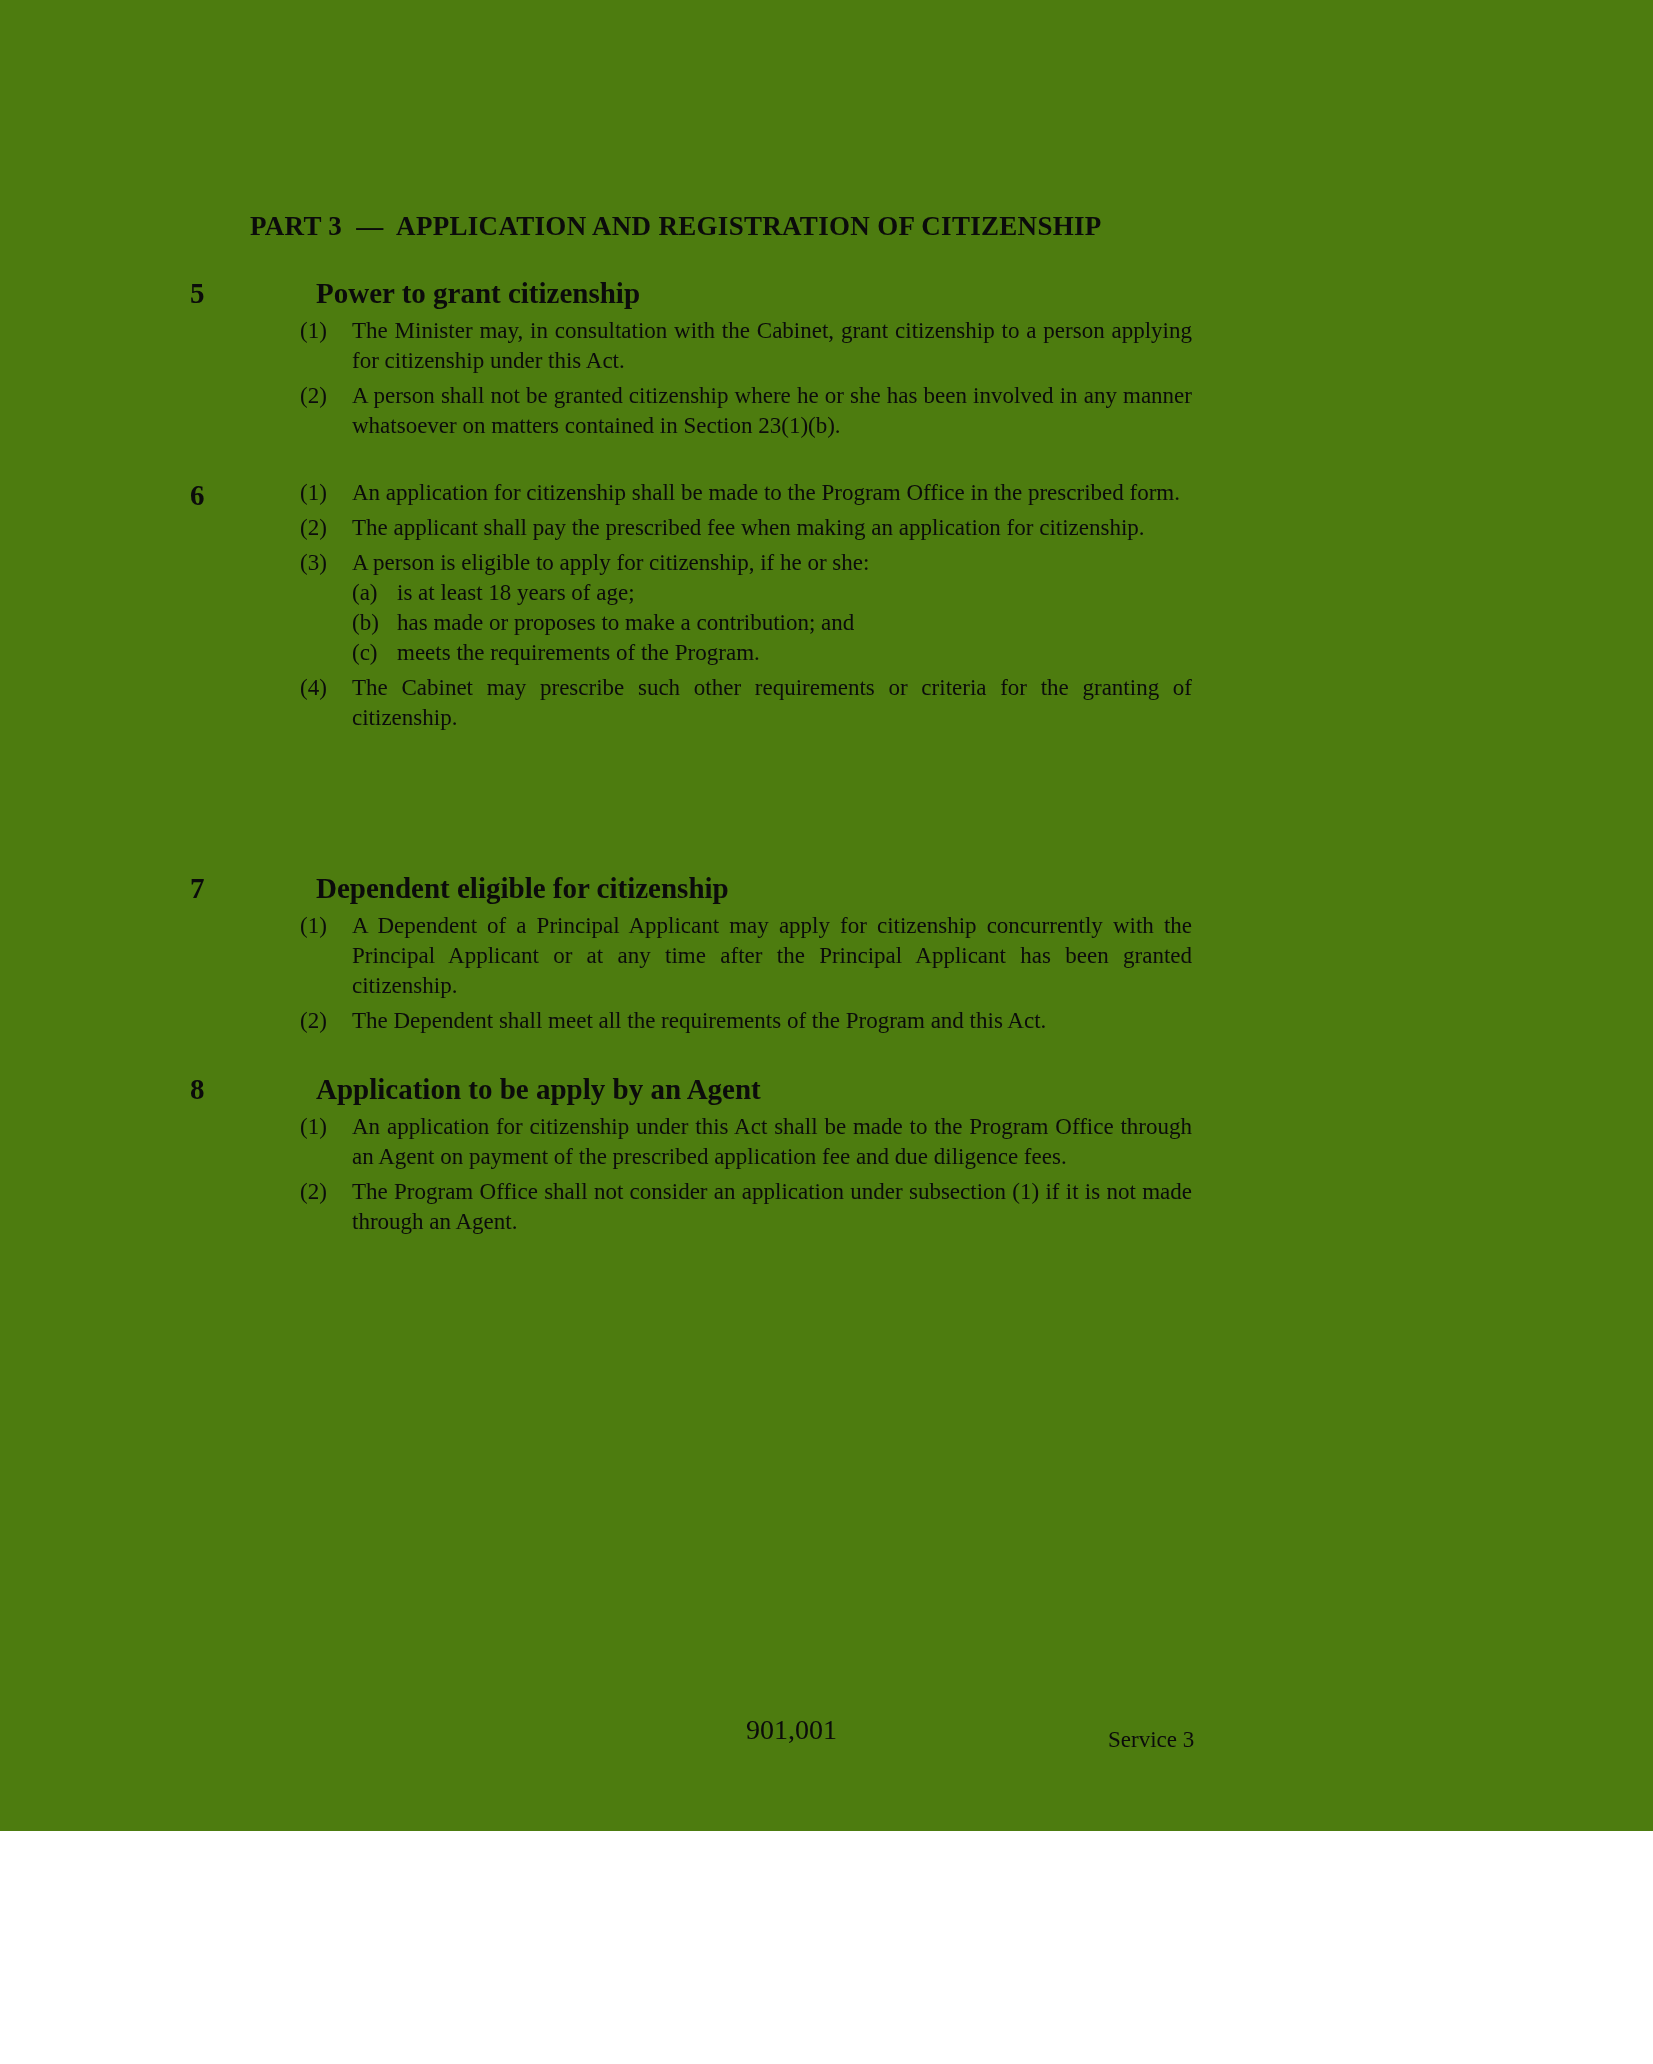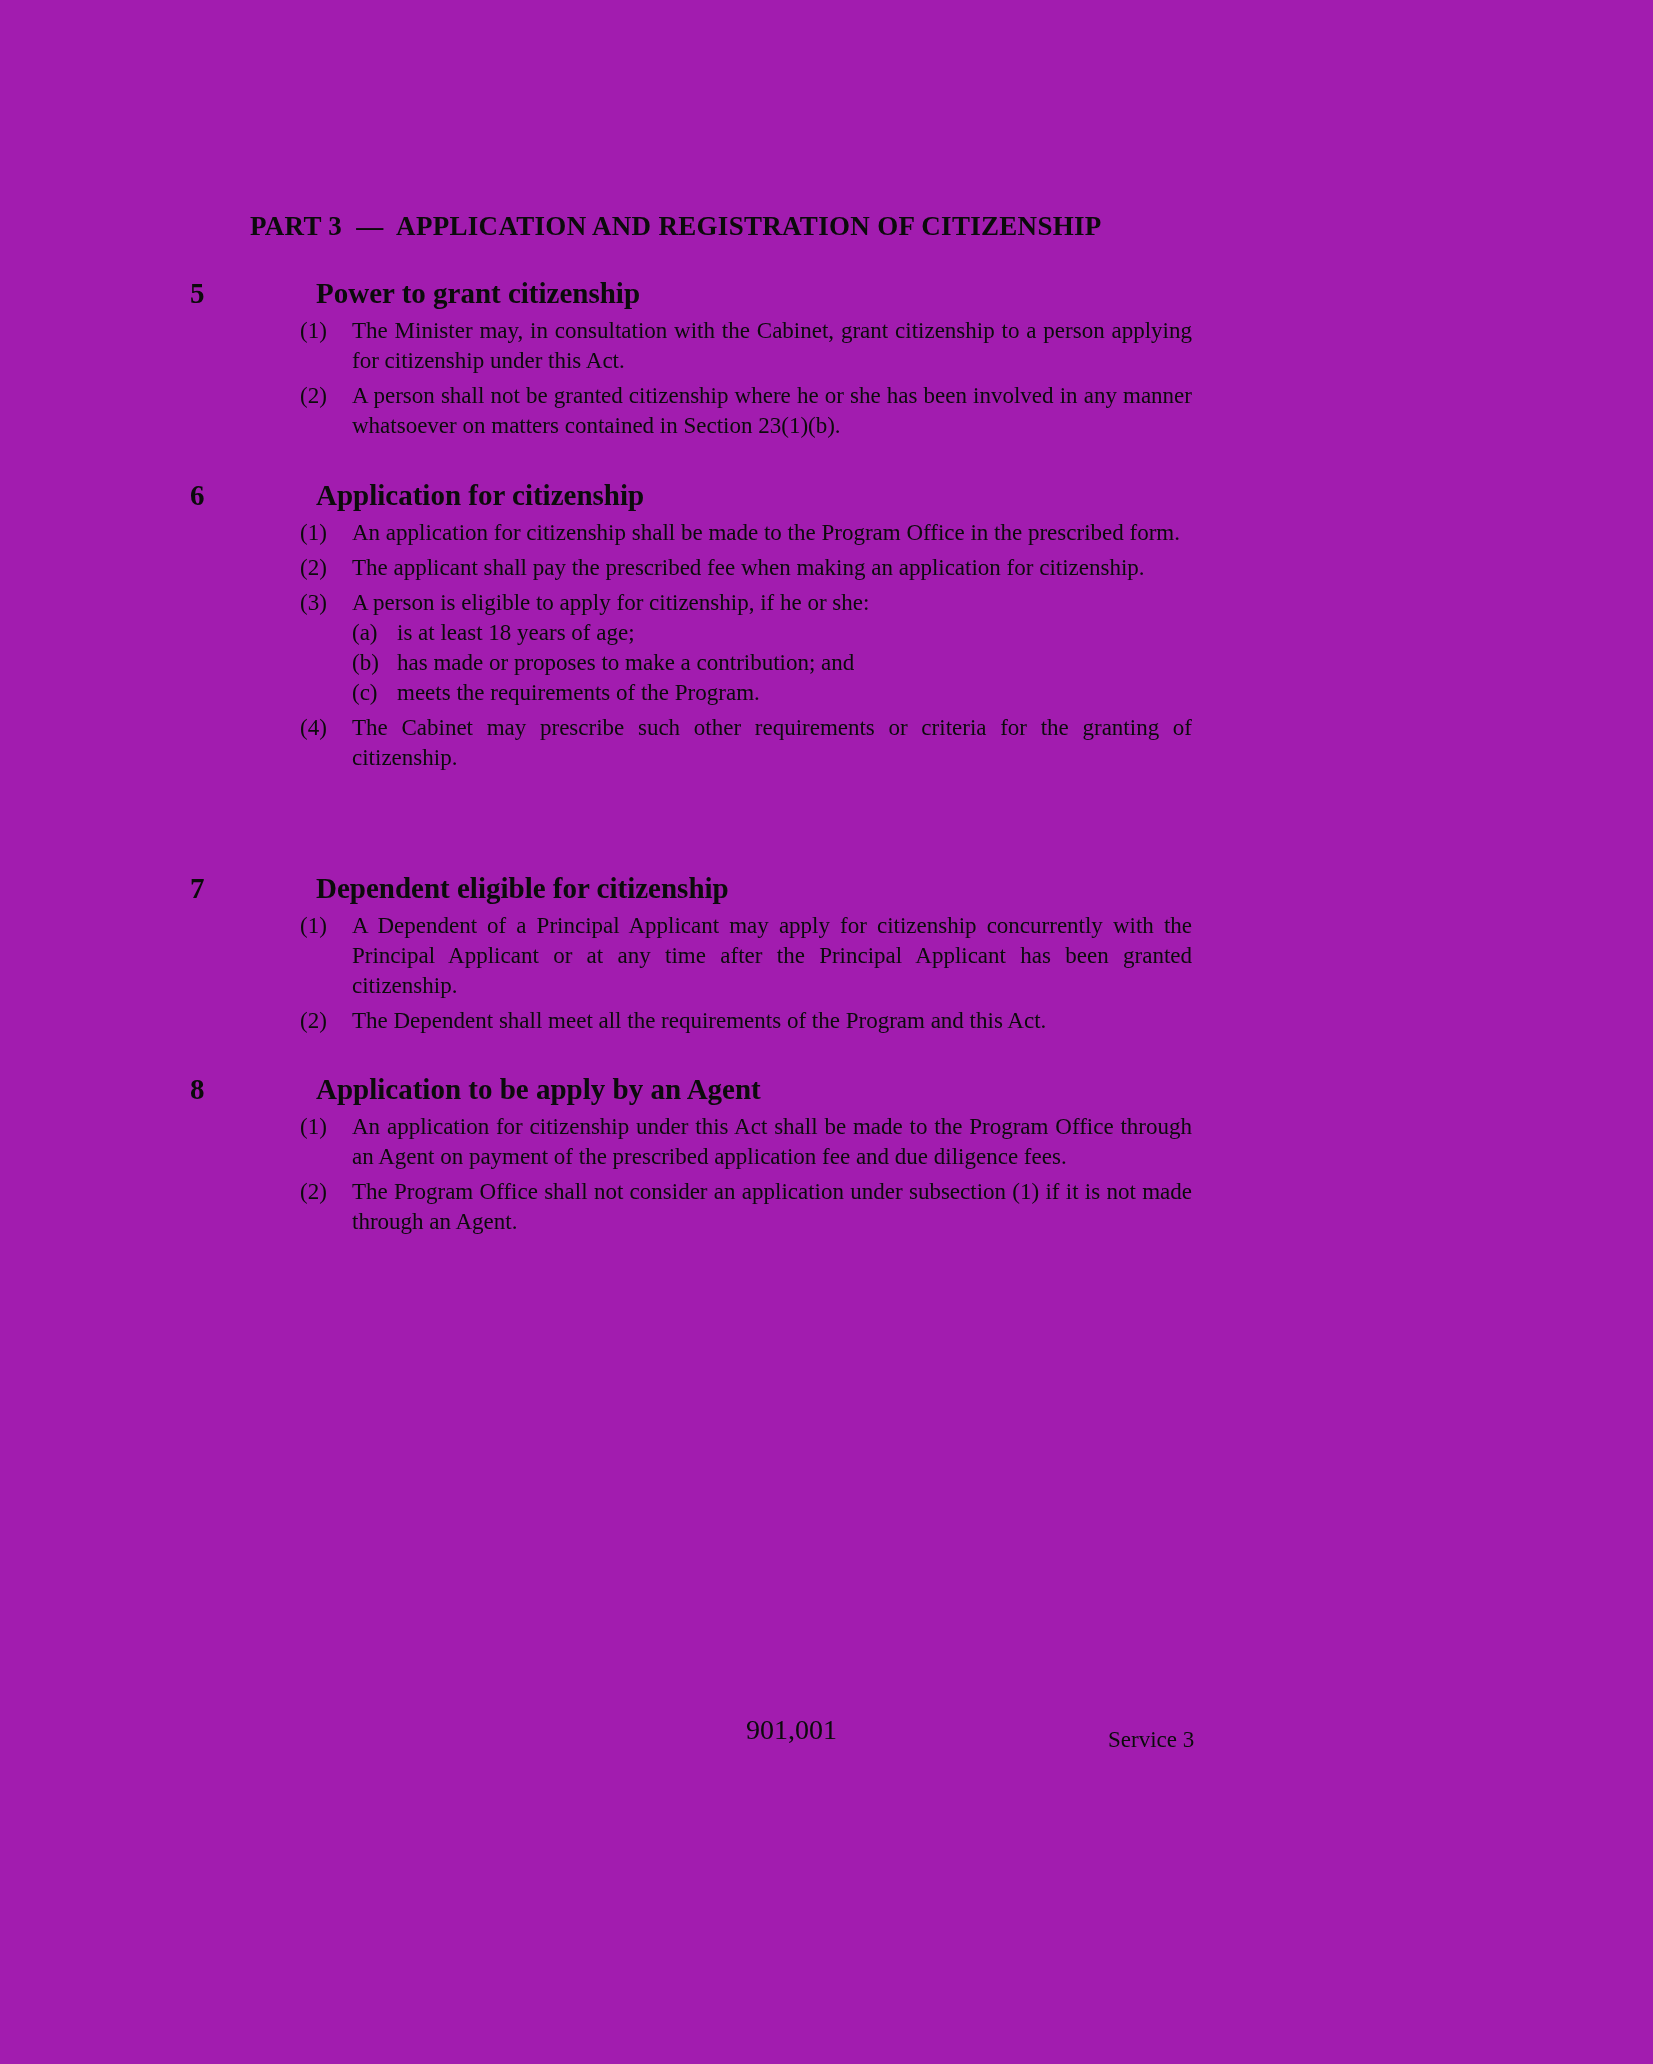--- a/index.html
+++ b/index.html
@@ -3,22 +3,22 @@
 <meta charset="utf-8">
 <style>
   html, body {
     margin: 0;
     padding: 0;
     background: #ffffff;
   }
   .page {
     position: relative;
     width: 1653px;
-    height: 2064px;
-    background: #a21caf;
+    height: 1831px;
+    background: #4d7c0f;
     color: #0b0b0b;
     font-family: "Liberation Serif", "DejaVu Serif", serif;
     overflow: hidden;
   }
   .doc-header {
     position: absolute;
     left: 250px;
     top: 211px;
     font-size: 27px;
     font-weight: 700;
@@ -103,21 +103,20 @@
     <span class="pnum">(2)</span>
     <div class="pbody">
       <div class="ptext">A person shall not be granted citizenship where he or she has been involved in any manner whatsoever on matters contained in Section 23(1)(b).</div>
 
     </div>
   </div>
         </div>
   </section>
       <section class="section sec-1">
     <span class="sec-num">6</span>
-    <h2 class="sec-title">Application for citizenship</h2>
     <div class="paras">
           <div class="para">
     <span class="pnum">(1)</span>
     <div class="pbody">
       <div class="ptext">An application for citizenship shall be made to the Program Office in the prescribed form.</div>
 
     </div>
   </div>
           <div class="para">
     <span class="pnum">(2)</span>

